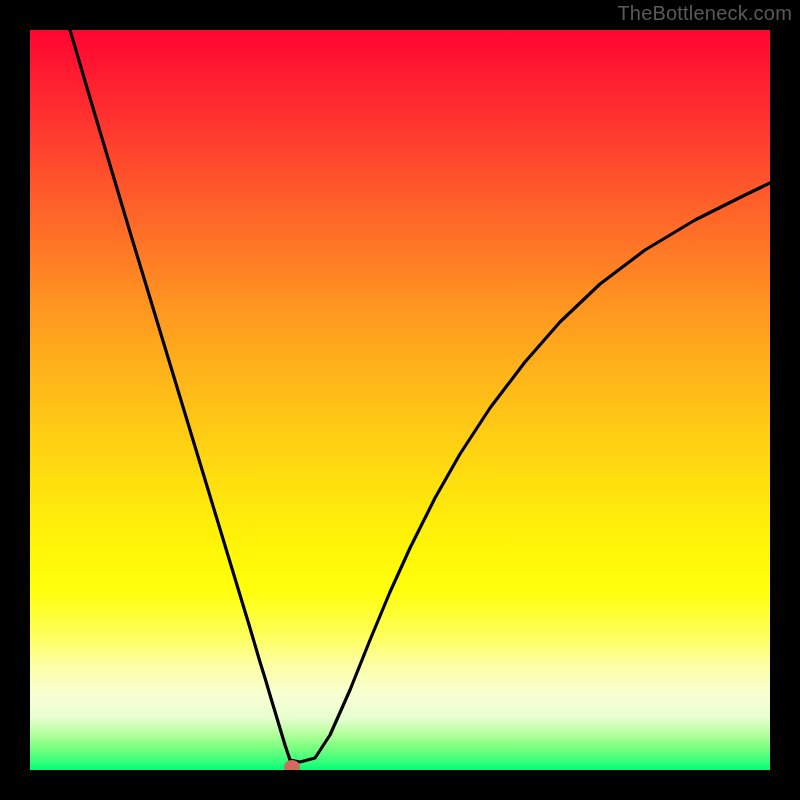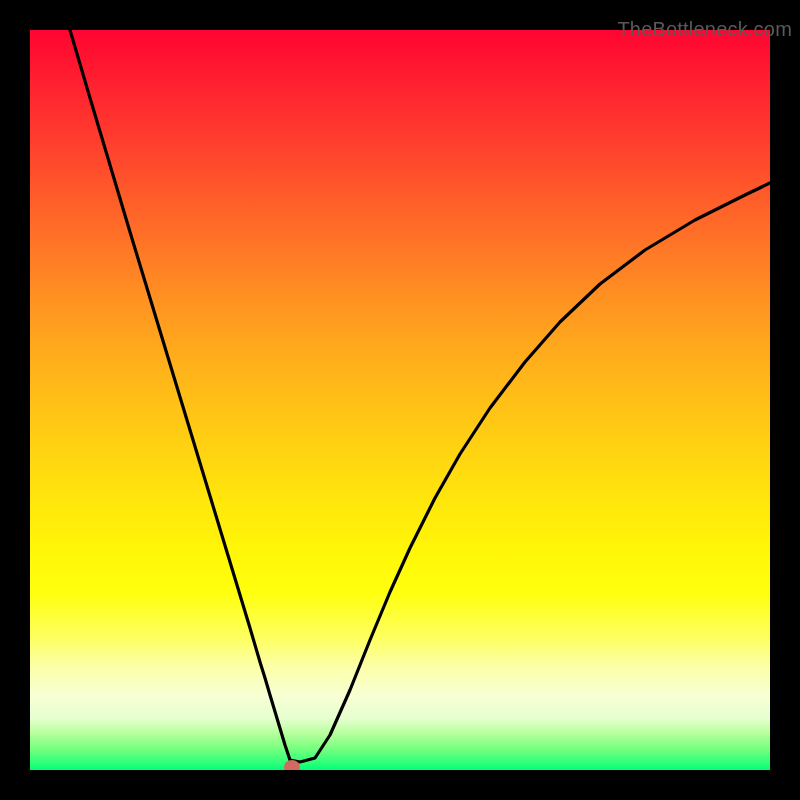--- a/index.html
+++ b/index.html
@@ -65,21 +65,21 @@
   .marker {
     position: absolute;
     width: 16px;
     height: 14px;
     border-radius: 50%;
     background: #d16a5f;
     transform: translate(-50%, -50%);
   }
   .attribution {
     position: absolute;
-    top: 18px;
+    top: 2px;
     right: 8px;
     color: #5a5a5a;
     font-size: 20px;
     letter-spacing: 0.2px;
     font-weight: 400;
   }
 </style>
 </head>
 <body>
 

